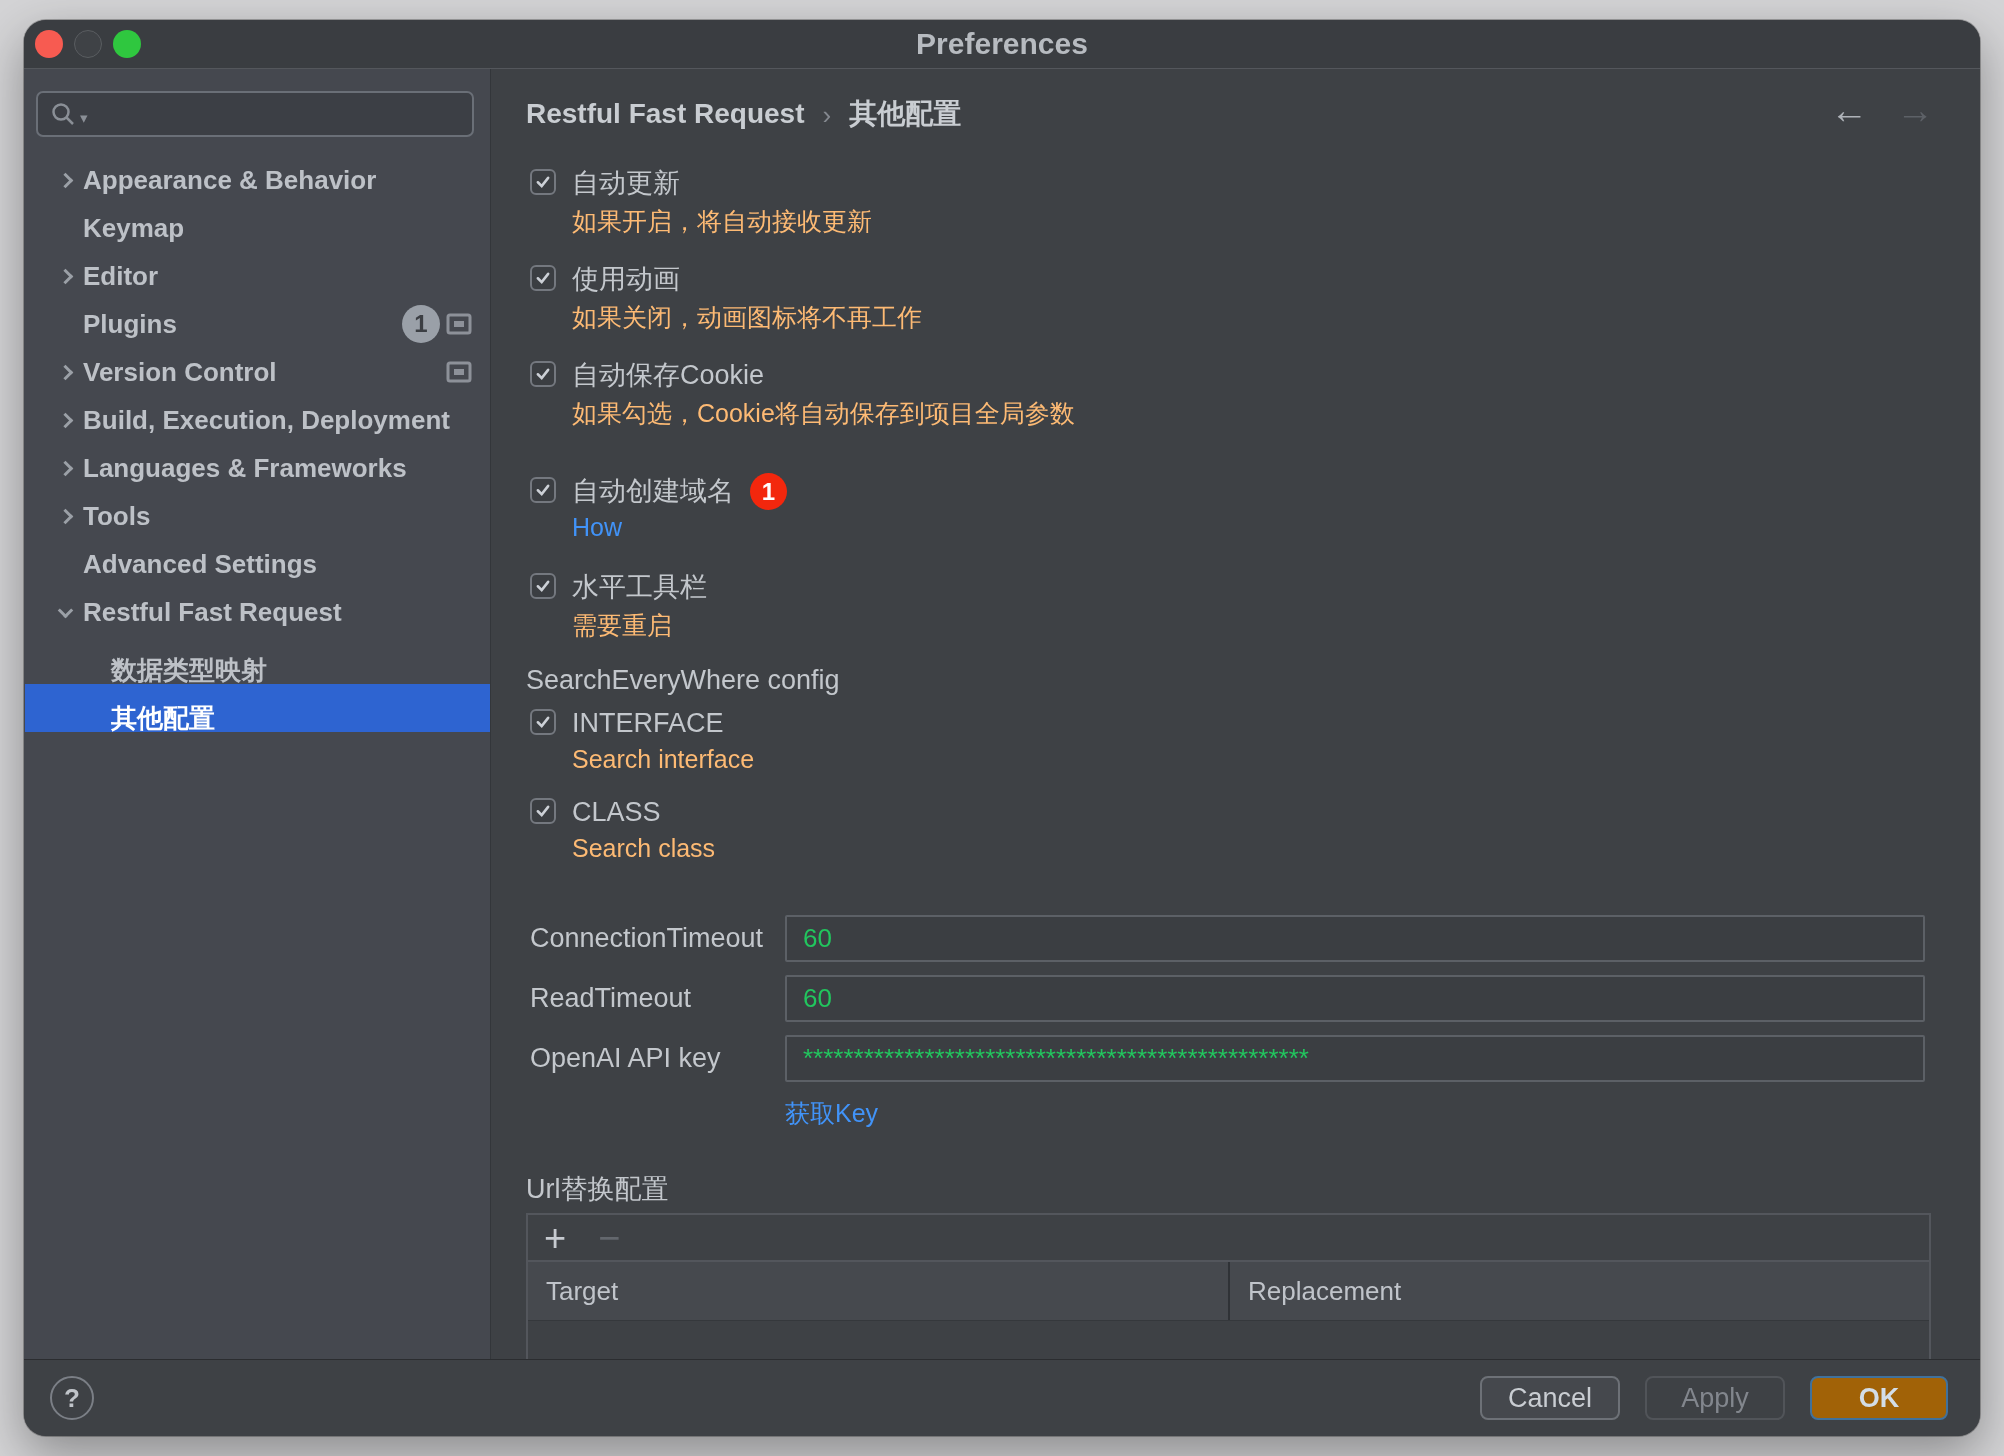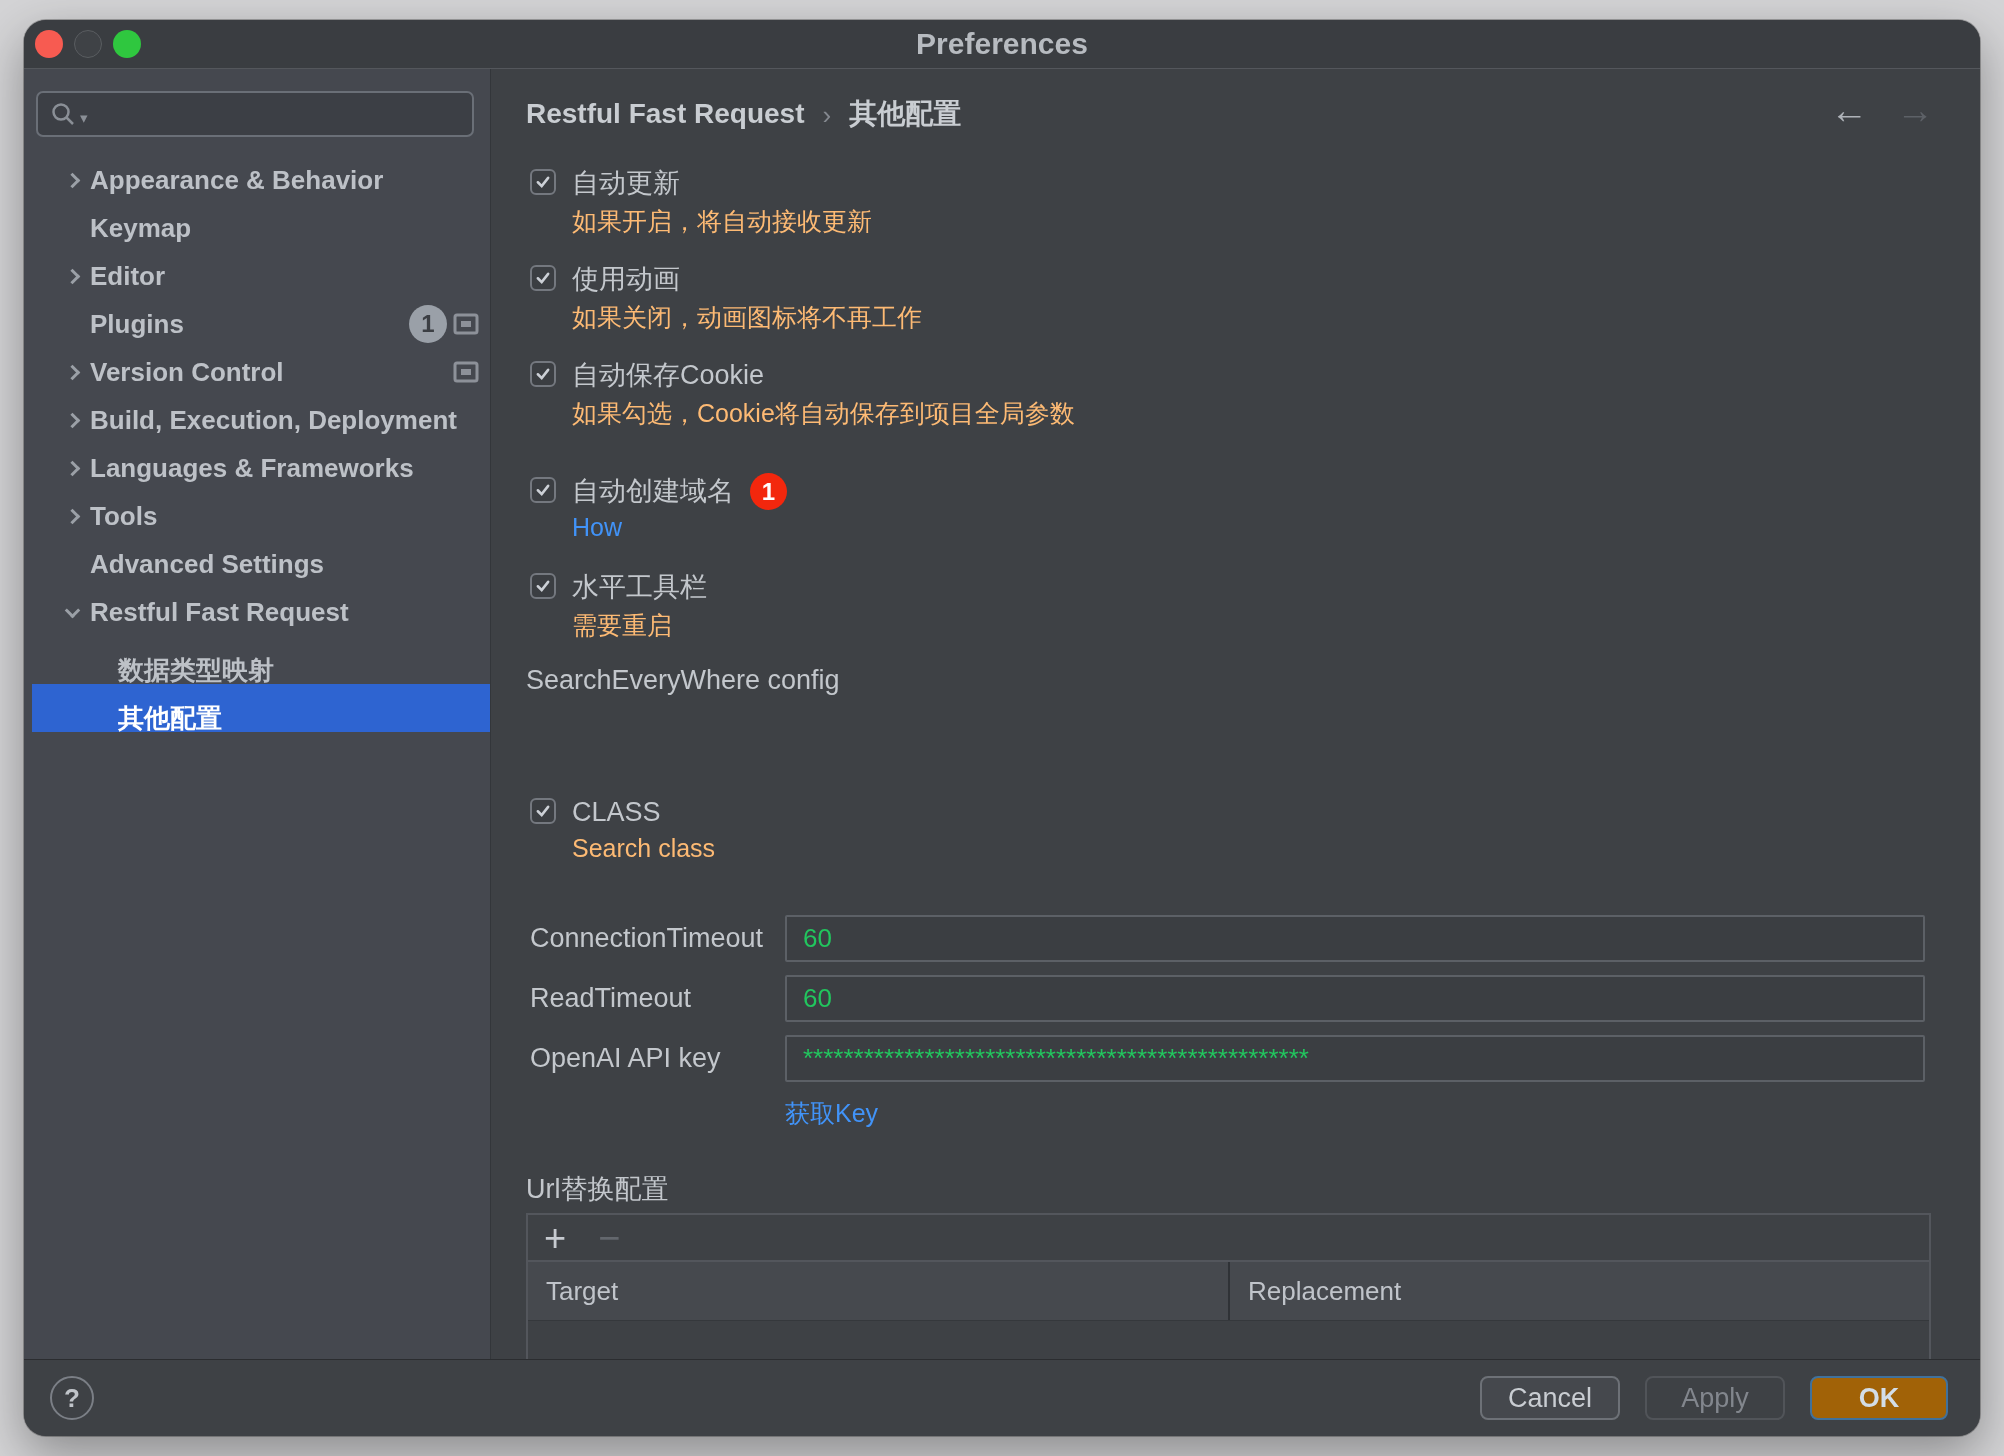--- a/index.html
+++ b/index.html
@@ -22,21 +22,21 @@
   .light.green{background:#2fc73f;}
   .win-title{position:absolute;left:0;right:0;top:0;height:48px;display:flex;align-items:center;justify-content:center;
     font-size:30px;font-weight:700;color:#b7bbc0;}
   
   .main{flex:1;display:flex;min-height:0;}
   .sidebar{width:466px;flex:none;background:#45484f;border-right:1px solid #33363a;position:relative;overflow:hidden;}
   .searchbox{position:absolute;left:12px;top:22px;width:438px;height:46px;box-sizing:border-box;
     border:2px solid #6a6f77;border-radius:7px;background:#3c3f45;display:flex;align-items:center;padding-left:12px;gap:4px;}
   .searchbox input{flex:1;background:transparent;border:none;outline:none;color:#c3c7cc;font-size:25px;font-family:inherit;min-width:0;}
   .mag-caret{color:#8a8f96;font-size:15px;margin-top:8px;}
-  .tree-row{position:absolute;left:8px;right:0;height:48px;display:flex;align-items:center;}
+  .tree-row{position:absolute;left:1px;right:0;height:48px;display:flex;align-items:center;}
   .tree-row.selected{background:#2e64d1;}
   .chev{position:absolute;left:35px;width:11px;height:11px;border-top:3px solid #9ba0a7;border-right:3px solid #9ba0a7;box-sizing:border-box;}
   .chev.right{transform:rotate(45deg);}
   .chev.down{transform:rotate(135deg);margin-top:-4px;}
   .tree-label{margin-left:58px;font-size:26px;font-weight:700;color:#bdc1c7;white-space:nowrap;}
   .tree-label.indent{margin-left:86px;font-weight:700;margin-top:21px;}
   .tree-row.selected .tree-label{color:#ffffff;}
   .tree-badge{position:absolute;left:377px;top:5px;width:38px;height:38px;border-radius:50%;background:#9aa0a8;
     color:#3c3f44;font-size:24px;font-weight:700;display:flex;align-items:center;justify-content:center;}
   .scope{position:absolute;left:421px;top:13px;line-height:0;}
@@ -208,20 +208,25 @@
         <div class="set-row" style="top: 406px;"><span class="cb">
             <svg width="18" height="18" viewBox="0 0 14 14">
               <path d="M3 7.2 6 10.2 11 3.8" fill="none" stroke="#ccd0d6" stroke-width="2" stroke-linecap="round"></path>
             </svg>
           </span><span class="set-label">自动创建域名</span><span class="num-badge">1</span><a class="set-link">How</a></div>
         <div class="set-row" style="top: 502px;"><span class="cb">
             <svg width="18" height="18" viewBox="0 0 14 14">
               <path d="M3 7.2 6 10.2 11 3.8" fill="none" stroke="#ccd0d6" stroke-width="2" stroke-linecap="round"></path>
             </svg>
           </span><span class="set-label">水平工具栏</span><div class="set-desc">需要重启</div></div>
+        <div class="set-row" style="top: 638px;"><span class="cb">
+            <svg width="18" height="18" viewBox="0 0 14 14">
+              <path d="M3 7.2 6 10.2 11 3.8" fill="none" stroke="#ccd0d6" stroke-width="2" stroke-linecap="round"></path>
+            </svg>
+          </span><span class="set-label">INTERFACE</span><div class="set-desc">Search interface</div></div>
         <div class="set-row" style="top: 727px;"><span class="cb">
             <svg width="18" height="18" viewBox="0 0 14 14">
               <path d="M3 7.2 6 10.2 11 3.8" fill="none" stroke="#ccd0d6" stroke-width="2" stroke-linecap="round"></path>
             </svg>
           </span><span class="set-label">CLASS</span><div class="set-desc">Search class</div></div>
         <div class="field-label" style="top: 846px;">ConnectionTimeout</div>
         <input class="field-input" value="60" style="top: 846px;">
         <div class="field-label" style="top: 906px;">ReadTimeout</div>
         <input class="field-input" value="60" style="top: 906px;">
         <div class="field-label" style="top: 966px;">OpenAI API key</div>

